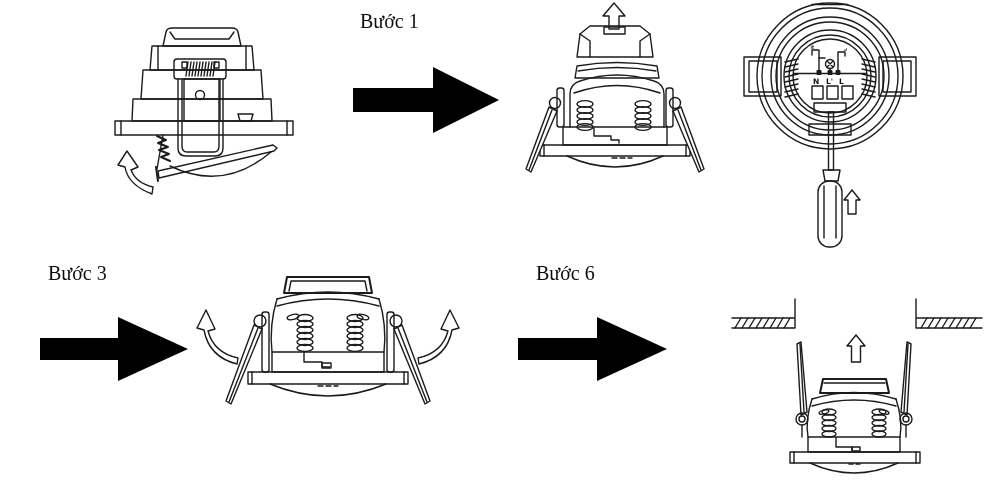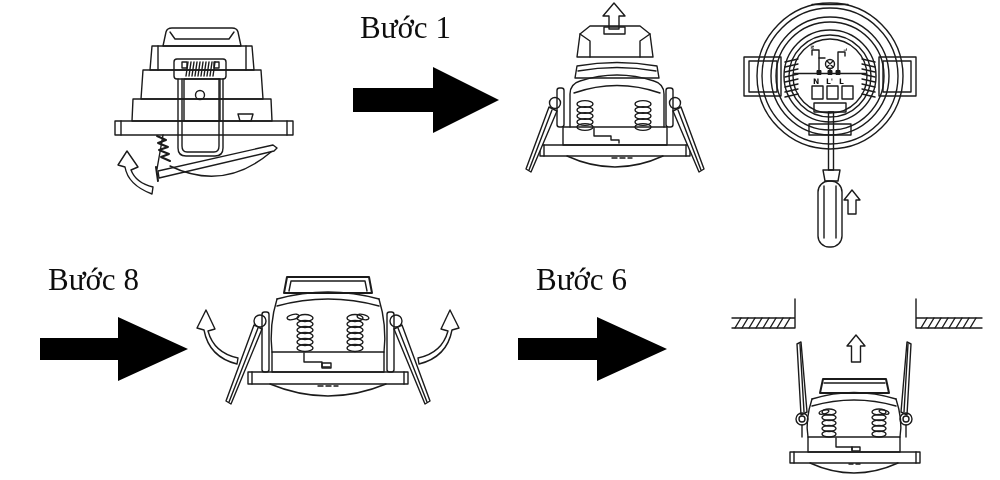--- a/index.html
+++ b/index.html
@@ -1,19 +1,19 @@
 <!DOCTYPE html>
 <html><head>
 <meta charset="utf-8">
 <style>
   html,body{margin:0;padding:0;background:#ffffff;}
   .canvas{position:relative;width:1000px;height:480px;background:#ffffff;overflow:hidden;
           font-family:"Liberation Serif","DejaVu Serif",serif;}
   .art{position:absolute;left:0;top:0;}
-  .step-label{position:absolute;font-size:31px;color:#0d0d0d;white-space:nowrap;
+  .step-label{position:absolute;font-size:20px;color:#0d0d0d;white-space:nowrap;
               font-family:"Liberation Serif","DejaVu Serif",serif;}
   svg *{vector-effect:non-scaling-stroke;}
   .ln{fill:none;stroke:#1b1b1b;stroke-width:1.4;stroke-linecap:round;stroke-linejoin:round;}
   .ln2{fill:none;stroke:#1b1b1b;stroke-width:2;stroke-linecap:round;stroke-linejoin:round;}
   .wh{fill:#ffffff;stroke:#1b1b1b;stroke-width:1.4;stroke-linejoin:round;}
   .blk{fill:#000000;stroke:none;}
   .drk{fill:#1b1b1b;stroke:#1b1b1b;}
   .termtxt{font-family:"DejaVu Sans","Liberation Sans",sans-serif;font-size:7.5px;font-weight:bold;fill:#111;}
   .tinytxt{font-family:"DejaVu Sans","Liberation Sans",sans-serif;font-size:4.5px;font-weight:bold;fill:#111;}
 </style>
@@ -281,16 +281,16 @@
         <polygon class="wh" points="911,344 907,342 901,412 907,415"></polygon>
         <path class="ln" d="M908,344 L904,412"></path>
         <circle class="ln" cx="906" cy="419" r="6"></circle>
         <circle class="ln" cx="906" cy="419" r="3"></circle>
         <path class="ln" d="M906,425 V437"></path>
       </g>
     </g>
   </svg>
 
   <div class="step-label" style="left:360px;top:10px;">Bước 1</div>
-  <div class="step-label" style="left:48px;top:262px;">Bước 8</div>
+  <div class="step-label" style="left:48px;top:262px;">Bước 3</div>
   <div class="step-label" style="left:536px;top:262px;">Bước 6</div>
 
 </div>
 
 </body></html>

